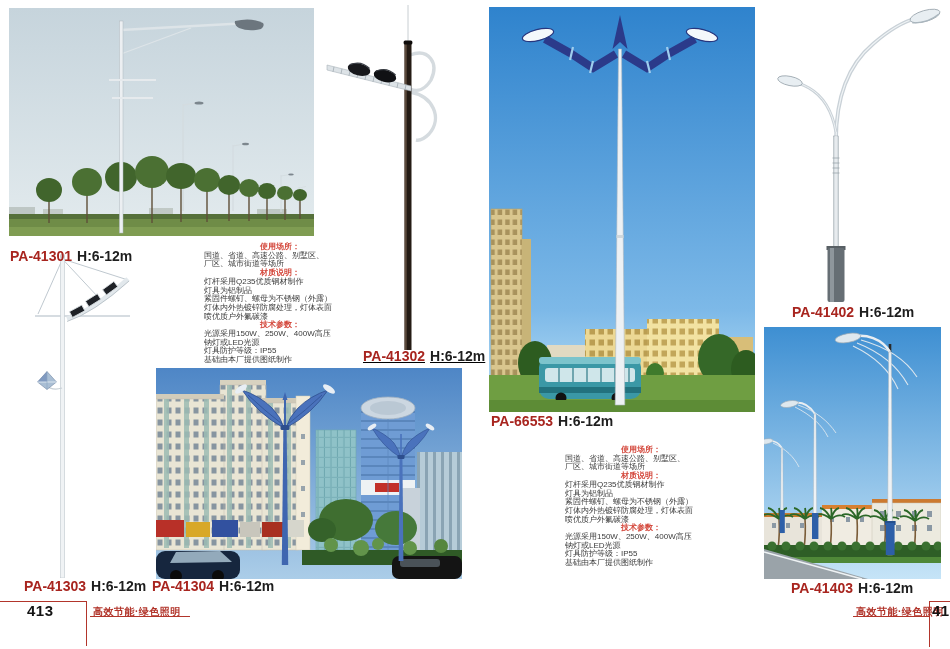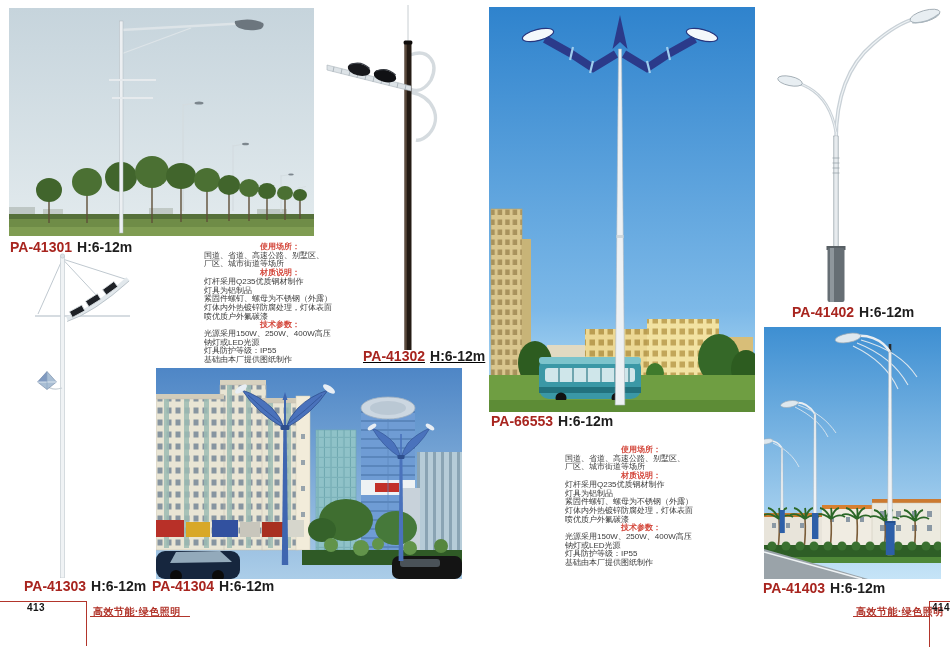--- a/index.html
+++ b/index.html
@@ -5,21 +5,21 @@
   html,body{margin:0;padding:0;background:#fff;}
   .sheet{position:relative;width:950px;height:649px;background:#ffffff;overflow:hidden;
          font-family:"Liberation Sans","DejaVu Sans",sans-serif;}
   .photo,.cutout{position:absolute;}
   .photo svg,.cutout svg{display:block;}
   .plabel{position:absolute;font-size:14px;font-weight:bold;white-space:nowrap;}
   .plabel .code{color:var(--label-red,#a8251f);}
   .plabel .spec{color:var(--spec-black,#1e1e1e);margin-left:5px;}
   .desc{position:absolute;width:152px;font-size:8px;line-height:8.7px;color:#3b3b3b;}
   .desc .hd{color:var(--heading-red,#d4483c);font-weight:bold;text-align:center;}
-  .pagenum{position:absolute;font-size:10px;font-weight:bold;color:#141414;letter-spacing:0.5px;}
+  .pagenum{position:absolute;font-size:15px;font-weight:bold;color:#141414;letter-spacing:0.5px;}
   .slogan{position:absolute;font-size:10px;font-weight:bold;color:var(--footer-red,#b2352b);letter-spacing:0.5px;white-space:nowrap;}
   .red-h{position:absolute;height:1.4px;background:var(--footer-red,#b2352b);}
   .red-v{position:absolute;width:1.4px;background:var(--footer-red,#b2352b);}
 </style>
 </head>
 <body>
 
 <div class="sheet">
 
   <div class="photo" style="left:9px;top:8px;width:305px;height:228px;">
@@ -270,21 +270,21 @@
         <path d="M245,90 Q226,78 216,60 Q230,66 238,75 Q243,82 245,90 z" fill="#4a72bc" stroke="#2d4e8e" stroke-width="0.6"></path>
         <path d="M245,90 Q264,78 274,60 Q260,66 252,75 Q247,82 245,90 z" fill="#4a72bc" stroke="#2d4e8e" stroke-width="0.6"></path>
         <line x1="245" y1="88" x2="245" y2="66" stroke="#4a72bc" stroke-width="1.6"></line>
         <ellipse cx="216" cy="59" rx="5" ry="2.2" fill="#e8eef4" transform="rotate(-35 216 59)"></ellipse>
         <ellipse cx="274" cy="59" rx="5" ry="2.2" fill="#e8eef4" transform="rotate(35 274 59)"></ellipse>
         <rect x="241.5" y="87" width="7" height="4" rx="1.2" fill="#2d4e8e"></rect>
       </g>
     </svg>
   </div>
 
-  <div class="plabel" style="left:10px;top:239px;">
+  <div class="plabel" style="left:10px;top:248px;">
     <span class="code">PA-41301</span><span class="spec">H:6-12m</span>
   </div>
   <div class="plabel" style="left:363px;top:348px;text-decoration:underline;">
     <span class="code">PA-41302</span><span class="spec">H:6-12m</span>
   </div>
   <div class="plabel" style="left:24px;top:578px;text-align:right;">
     <span class="code">PA-41303</span><span class="spec">H:6-12m</span>
   </div>
   <div class="plabel" style="left:152px;top:578px;">
     <span class="code">PA-41304</span><span class="spec">H:6-12m</span>
@@ -507,21 +507,21 @@
       </g>
     </svg>
   </div>
 
   <div class="plabel" style="left:491px;top:413px;">
     <span class="code">PA-66553</span><span class="spec">H:6-12m</span>
   </div>
   <div class="plabel" style="left:792px;top:304px;">
     <span class="code">PA-41402</span><span class="spec">H:6-12m</span>
   </div>
-  <div class="plabel" style="left:763px;top:580px;">
+  <div class="plabel" style="left:791px;top:580px;">
     <span class="code">PA-41403</span><span class="spec">H:6-12m</span>
   </div>
 
   <div class="red-h" style="left:929px;top:601px;width:21px;"></div>
   <div class="slogan" style="left:856px;top:605px;">高效节能·绿色照明</div>
   <div class="red-h" style="left:853px;top:616px;width:76px;height:1px;"></div>
   <div class="red-v" style="left:929px;top:601px;height:46px;"></div>
   <div class="pagenum" style="left:932px;top:602px;">414</div>
 
 </div>

